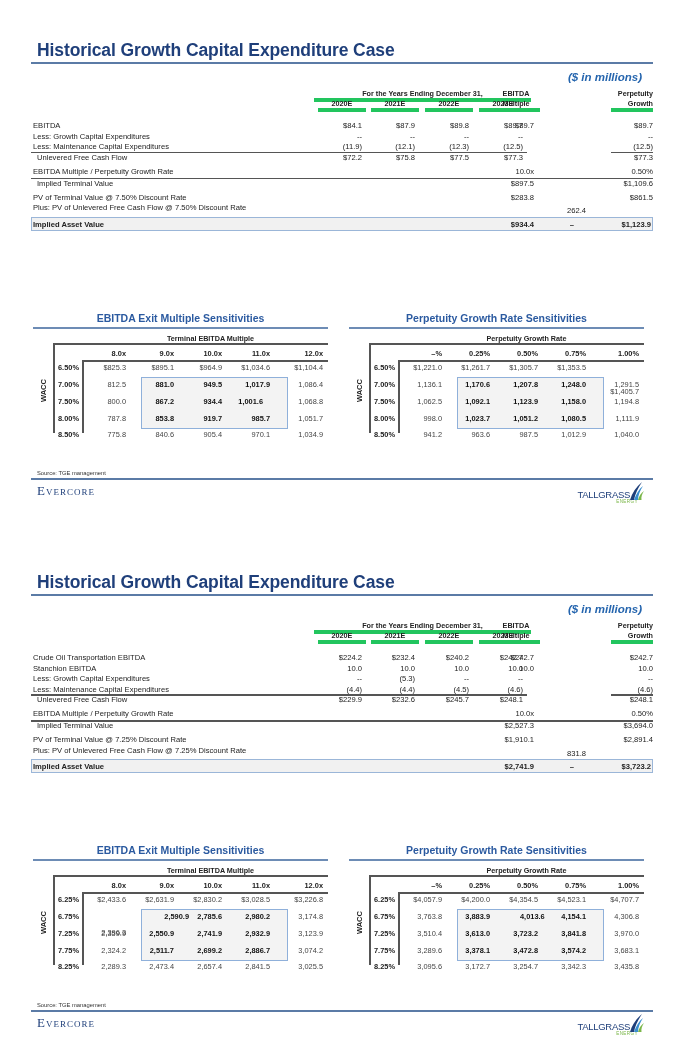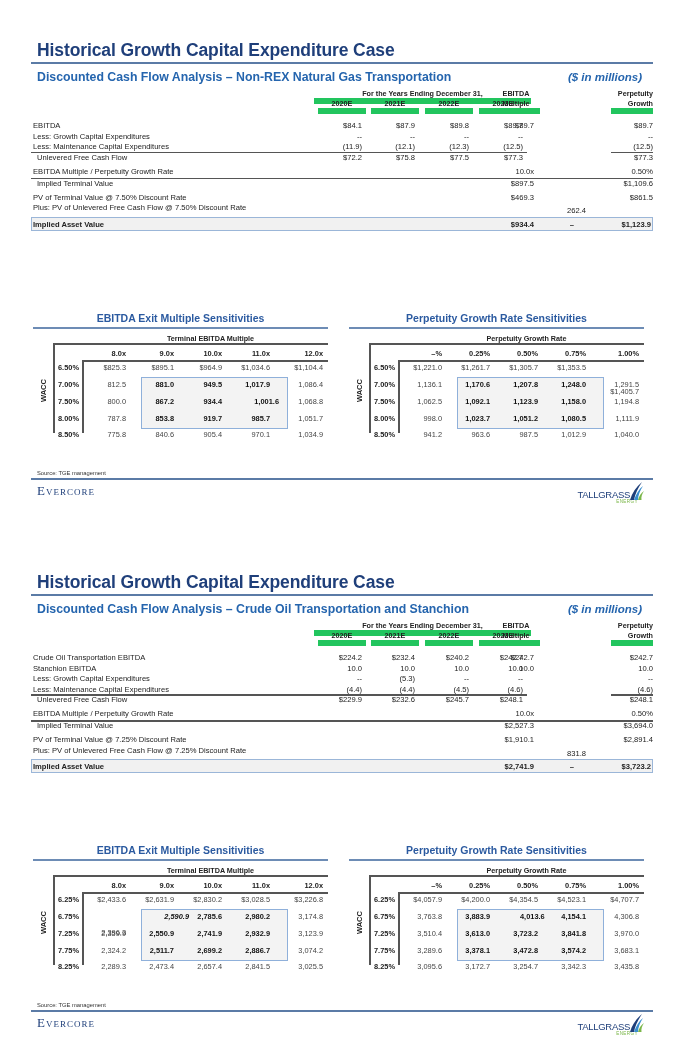--- a/index.html
+++ b/index.html
@@ -10,21 +10,21 @@
   .page.p1 { top: 0; }
   .page.p2 { top: 532px; }
 
   .title { position: absolute; left: 37px; font-size: 17.5px; font-weight: bold; color: #1f3f7a; letter-spacing: -0.1px; }
   .title-rule { position: absolute; left: 31px; width: 622px; height: 2px; background: #5b7ba6; }
   .subtitle { position: absolute; left: 37px; font-size: 12.3px; font-weight: bold; color: #2565ae; }
   .units { position: absolute; right: 38px; font-size: 11.5px; font-weight: bold; font-style: italic; color: #2565ae; }
 
   .dcf { position: absolute; left: 31px; width: 622px; font-size: 7.6px; color: #222; }
   .dcf .hdr { position: absolute; text-align: center; font-weight: bold; font-size: 7.2px; }
-  .dcf .hdr-under { border-bottom: 6px solid #22c55e; }
+  .dcf .hdr-under { border-bottom: 4px solid #22c55e; }
   .dcf .lbl { position: absolute; left: 2px; white-space: nowrap; }
   .dcf .lbl.indent { left: 6px; }
   .dcf .val { position: absolute; text-align: right; white-space: nowrap; }
   .dcf .rule { position: absolute; height: 1px; background: #333; }
   .dcf .rule.thick { height: 1.5px; background: #555; }
   .implied-box { position: absolute; left: 0; width: 622px; height: 14px; background: #f1f1f1; border: 1px solid #9bb6d8; }
   .dcf .bold { font-weight: bold; }
 
   .sens { position: absolute; width: 295px; font-size: 7.4px; }
   .sens .s-title { position: absolute; left: 0; width: 295px; text-align: center; font-size: 10.5px; font-weight: bold; color: #2b5aa0; }
@@ -50,21 +50,20 @@
   .tallgrass .tg-energy { position: absolute; right: 6px; top: 18px; font-size: 4.6px; color: #7ab648; letter-spacing: 0.4px; }
   .tallgrass svg { position: absolute; right: 0; top: 0; }
 </style>
 </head>
 <body>
 
 <div id="root">
     <div class="page p1">
       <div class="title" style="top: 40px;">Historical Growth Capital Expenditure Case</div>
       <div class="title-rule" style="top: 62px;"></div>
-      <div class="subtitle" style="top: 70px;">Discounted Cash Flow Analysis – Non-REX Natural Gas Transportation</div>
       <div class="units" style="top: 71px;">($ in millions)</div>
       <div class="dcf" style="top: 0px; height: 0px;">
         <div class="hdr hdr-under" style="left: 283px; width: 217px; top: 89px;">For the Years Ending December 31,</div>
         <div class="hdr hdr-under" style="left: 287px; width: 48px; top: 99px;">2020E</div>
         <div class="hdr hdr-under" style="left: 340px; width: 48px; top: 99px;">2021E</div>
         <div class="hdr hdr-under" style="left: 394px; width: 48px; top: 99px;">2022E</div>
         <div class="hdr hdr-under" style="left: 448px; width: 48px; top: 99px;">2023E</div>
         <div class="hdr" style="left: 457px; width: 56px; top: 89px;">EBITDA</div>
         <div class="hdr hdr-under" style="left: 461px; width: 48px; top: 99px;">Multiple</div>
         <div class="hdr" style="left: 560px; width: 62px; top: 89px; text-align: right;">Perpetuity</div>
@@ -107,21 +106,21 @@
           <div class="val" style="left: 461px; width: 42px; top: 166.5px;">10.0x</div>
           <div class="val" style="left: 560px; width: 62px; top: 166.5px;">0.50%</div>
         </div>
         <div style="position: absolute; left: 0px; top: 0px;">
           <div class="lbl indent" style="top: 178.5px;">Implied Terminal Value</div>
           <div class="val" style="left: 461px; width: 42px; top: 178.5px;">$897.5</div>
           <div class="val" style="left: 560px; width: 62px; top: 178.5px;">$1,109.6</div>
         </div>
         <div style="position: absolute; left: 0px; top: 0px;">
           <div class="lbl" style="top: 192.5px;">PV of Terminal Value @ 7.50% Discount Rate</div>
-          <div class="val" style="left: 461px; width: 42px; top: 192.5px;">$469.3</div>
+          <div class="val" style="left: 461px; width: 42px; top: 192.5px;">$283.8</div>
           <div class="val" style="left: 560px; width: 62px; top: 192.5px;">$861.5</div>
         </div>
         <div style="position: absolute; left: 0px; top: 0px;">
           <div class="lbl" style="top: 203px;">Plus: PV of Unlevered Free Cash Flow @ 7.50% Discount Rate</div>
           <div class="val" style="left: 515px; width: 40px; top: 206px;">262.4</div>
         </div>
         <div class="rule thick" style="left: 0px; width: 496px; top: 151.5px;"></div>
         <div class="rule thick" style="left: 580px; width: 42px; top: 151.5px;"></div>
         <div class="rule thick" style="left: 0px; width: 622px; top: 177.5px;"></div>
         <div class="implied-box" style="top: 216.5px;"></div>
@@ -154,21 +153,21 @@
         <div class="row-h" style="left: 25px; top: 68px;">7.00%</div>
         <div class="cell" style="left: 43px; width: 50px; top: 68px;">812.5</div>
         <div class="cell hl" style="left: 91px; width: 50px; top: 68px;">881.0</div>
         <div class="cell hl" style="left: 139px; width: 50px; top: 68px;">949.5</div>
         <div class="cell hl" style="left: 187px; width: 50px; top: 68px;">1,017.9</div>
         <div class="cell" style="left: 240px; width: 50px; top: 68px;">1,086.4</div>
         <div class="row-h" style="left: 25px; top: 85px;">7.50%</div>
         <div class="cell" style="left: 43px; width: 50px; top: 85px;">800.0</div>
         <div class="cell hl" style="left: 91px; width: 50px; top: 85px;">867.2</div>
         <div class="cell hl" style="left: 139px; width: 50px; top: 85px;">934.4</div>
-        <div class="cell hl" style="left: 196px; width: 50px; top: 85px;">1,001.6</div>
+        <div class="cell hl" style="left: 180px; width: 50px; top: 85px;">1,001.6</div>
         <div class="cell" style="left: 240px; width: 50px; top: 85px;">1,068.8</div>
         <div class="row-h" style="left: 25px; top: 102px;">8.00%</div>
         <div class="cell" style="left: 43px; width: 50px; top: 102px;">787.8</div>
         <div class="cell hl" style="left: 91px; width: 50px; top: 102px;">853.8</div>
         <div class="cell hl" style="left: 139px; width: 50px; top: 102px;">919.7</div>
         <div class="cell hl" style="left: 187px; width: 50px; top: 102px;">985.7</div>
         <div class="cell" style="left: 240px; width: 50px; top: 102px;">1,051.7</div>
         <div class="row-h" style="left: 25px; top: 118px;">8.50%</div>
         <div class="cell" style="left: 43px; width: 50px; top: 118px;">775.8</div>
         <div class="cell" style="left: 91px; width: 50px; top: 118px;">840.6</div>
@@ -231,21 +230,20 @@
         <svg width="16" height="20" viewBox="0 0 16 20">
           <path d="M2 19 C4 12 8 6 14 1 C10 7 7 13 6 19 Z" fill="#1f3f7a"></path>
           <path d="M6 19 C8 13 11 8 15 5 C12 10 10 14 10 19 Z" fill="#3a8fd0"></path>
           <path d="M10 19 C11 15 13 12 16 10 C14 13 13 16 13.5 19 Z" fill="#7ab648"></path>
         </svg>
       </div>
     </div>
     <div class="page p2">
       <div class="title" style="top: 40px;">Historical Growth Capital Expenditure Case</div>
       <div class="title-rule" style="top: 62px;"></div>
-      <div class="subtitle" style="top: 70px;">Discounted Cash Flow Analysis – Crude Oil Transportation and Stanchion</div>
       <div class="units" style="top: 71px;">($ in millions)</div>
       <div class="dcf" style="top: 0px; height: 0px;">
         <div class="hdr hdr-under" style="left: 283px; width: 217px; top: 89px;">For the Years Ending December 31,</div>
         <div class="hdr hdr-under" style="left: 287px; width: 48px; top: 99px;">2020E</div>
         <div class="hdr hdr-under" style="left: 340px; width: 48px; top: 99px;">2021E</div>
         <div class="hdr hdr-under" style="left: 394px; width: 48px; top: 99px;">2022E</div>
         <div class="hdr hdr-under" style="left: 448px; width: 48px; top: 99px;">2023E</div>
         <div class="hdr" style="left: 457px; width: 56px; top: 89px;">EBITDA</div>
         <div class="hdr hdr-under" style="left: 461px; width: 48px; top: 99px;">Multiple</div>
         <div class="hdr" style="left: 560px; width: 62px; top: 89px; text-align: right;">Perpetuity</div>
@@ -336,21 +334,21 @@
         <div class="col-h" style="left: 192px; width: 45px; top: 37px;">11.0x</div>
         <div class="col-h" style="left: 245px; width: 45px; top: 37px;">12.0x</div>
         <div class="row-h" style="left: 25px; top: 51px;">6.25%</div>
         <div class="cell" style="left: 43px; width: 50px; top: 51px;">$2,433.6</div>
         <div class="cell" style="left: 91px; width: 50px; top: 51px;">$2,631.9</div>
         <div class="cell" style="left: 139px; width: 50px; top: 51px;">$2,830.2</div>
         <div class="cell" style="left: 187px; width: 50px; top: 51px;">$3,028.5</div>
         <div class="cell" style="left: 240px; width: 50px; top: 51px;">$3,226.8</div>
         <div class="row-h" style="left: 25px; top: 68px;">6.75%</div>
         <div class="cell" style="left: 43px; width: 50px; top: 84px;">2,396.3</div>
-        <div class="cell hl" style="left: 91px; width: 65px; top: 68px; font-style: italic;">2,590.9</div>
+        <div class="cell hl" style="left: 91px; width: 65px; top: 68px;">2,590.9</div>
         <div class="cell hl" style="left: 139px; width: 50px; top: 68px;">2,785.6</div>
         <div class="cell hl" style="left: 187px; width: 50px; top: 68px;">2,980.2</div>
         <div class="cell" style="left: 240px; width: 50px; top: 68px;">3,174.8</div>
         <div class="row-h" style="left: 25px; top: 85px;">7.25%</div>
         <div class="cell" style="left: 43px; width: 50px; top: 85px;">2,359.9</div>
         <div class="cell hl" style="left: 91px; width: 50px; top: 85px;">2,550.9</div>
         <div class="cell hl" style="left: 139px; width: 50px; top: 85px;">2,741.9</div>
         <div class="cell hl" style="left: 187px; width: 50px; top: 85px;">2,932.9</div>
         <div class="cell" style="left: 240px; width: 50px; top: 85px;">3,123.9</div>
         <div class="row-h" style="left: 25px; top: 102px;">7.75%</div>

